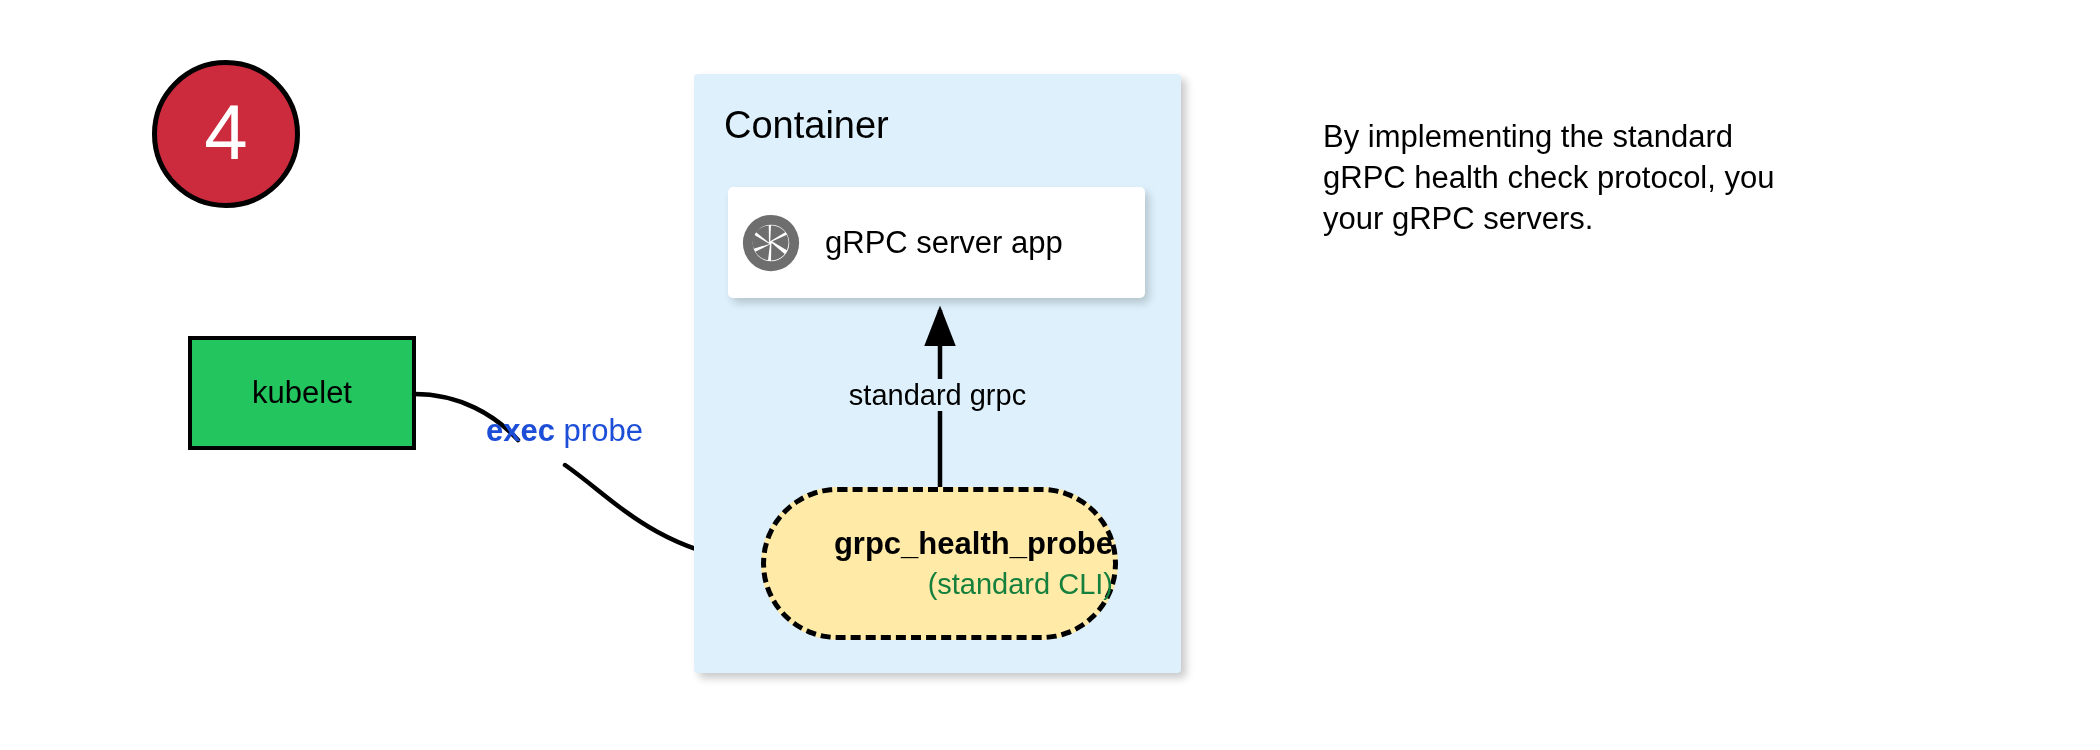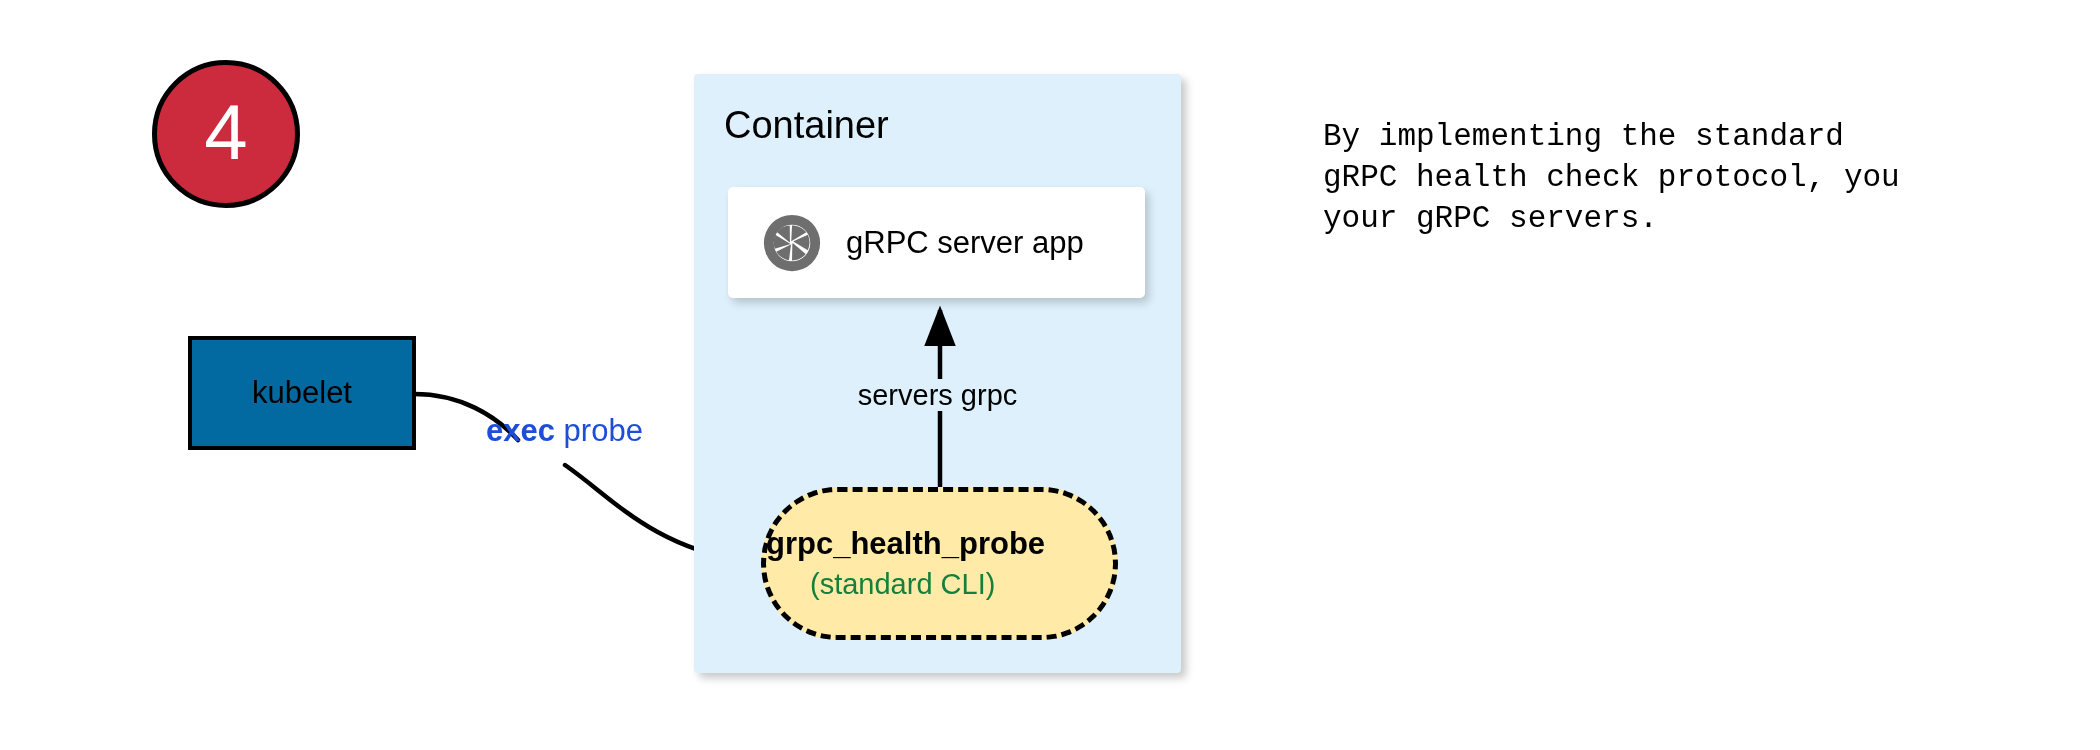--- a/index.html
+++ b/index.html
@@ -44,21 +44,21 @@
     margin-top: -4px;
   }
 
   
   #kubelet-box {
     position: absolute;
     left: 188px;
     top: 336px;
     width: 228px;
     height: 114px;
-    background: #0369a1;
+    background: #22c55e;
     border: 4px solid #000000;
     box-sizing: border-box;
     display: flex;
     align-items: center;
     justify-content: center;
   }
   #kubelet-box .label {
     font-size: 31px;
     color: #000000;
   }
@@ -99,21 +99,21 @@
     left: 728px;
     top: 187px;
     width: 417px;
     height: 111px;
     background: #ffffff;
     border-radius: 5px;
     box-shadow: 4px 5px 8px rgba(0,0,0,0.18);
     display: flex;
     align-items: center;
     box-sizing: border-box;
-    padding-left: 34px;
+    padding-left: 13px;
   }
   #grpc-server-card .app-icon {
     width: 60px;
     height: 60px;
     flex: 0 0 auto;
     display: block;
   }
   #grpc-server-card .app-label {
     margin-left: 24px;
     font-size: 31px;
@@ -152,21 +152,21 @@
     left: 761px;
     top: 487px;
     width: 357px;
     height: 153px;
     background: #ffeaa8;
     border: 5px dashed #000000;
     border-radius: 78px;
     box-sizing: border-box;
     display: flex;
     flex-direction: column;
-    align-items: flex-start;
+    align-items: flex-end;
     justify-content: center;
   }
   #health-probe-box .hp-title {
     font-size: 31px;
     font-weight: bold;
     color: #000000;
     line-height: 40px;
   }
   #health-probe-box .hp-sub {
     font-size: 29px;
@@ -188,21 +188,21 @@
   
   #side-note {
     position: absolute;
     left: 1323px;
     top: 116px;
     font-size: 31px;
     line-height: 41px;
     color: #000000;
     white-space: nowrap;
   }
-  #side-note .nl { display: block; font-family: Liberation Mono, monospace; }
+  #side-note .nl { display: block; }
 </style>
 </head>
 <body>
 
 <div id="canvas">
 
   <div id="step-badge">
     <span class="num">4</span>
   </div>
 
@@ -246,21 +246,21 @@
   <svg id="protocol-arrow" viewBox="0 0 120 190" xmlns="http://www.w3.org/2000/svg">
     <defs>
       <marker id="arrowhead-proto" markerWidth="9" markerHeight="7" refX="8" refY="3.5" orient="auto">
         <polygon points="0 0, 9 3.5, 0 7" fill="#000000"></polygon>
       </marker>
     </defs>
     <path d="M 60 190 L 60 12" stroke="#000000" stroke-width="4.5" fill="none" marker-end="url(#arrowhead-proto)"></path>
   </svg>
 
   <div id="protocol-label">
-    <span class="pl-line"><span class="bg-pad">servers grpc</span></span>
+    <span class="pl-line"><span class="bg-pad">standard grpc</span></span>
   </div>
 
   <div id="health-probe-box">
     <span class="hp-title">grpc_health_probe</span>
     <span class="hp-sub">(standard CLI)</span>
   </div>
 
   <div id="side-note">
     <span class="nl">By implementing the standard</span>
     <span class="nl">gRPC health check protocol, you</span>

